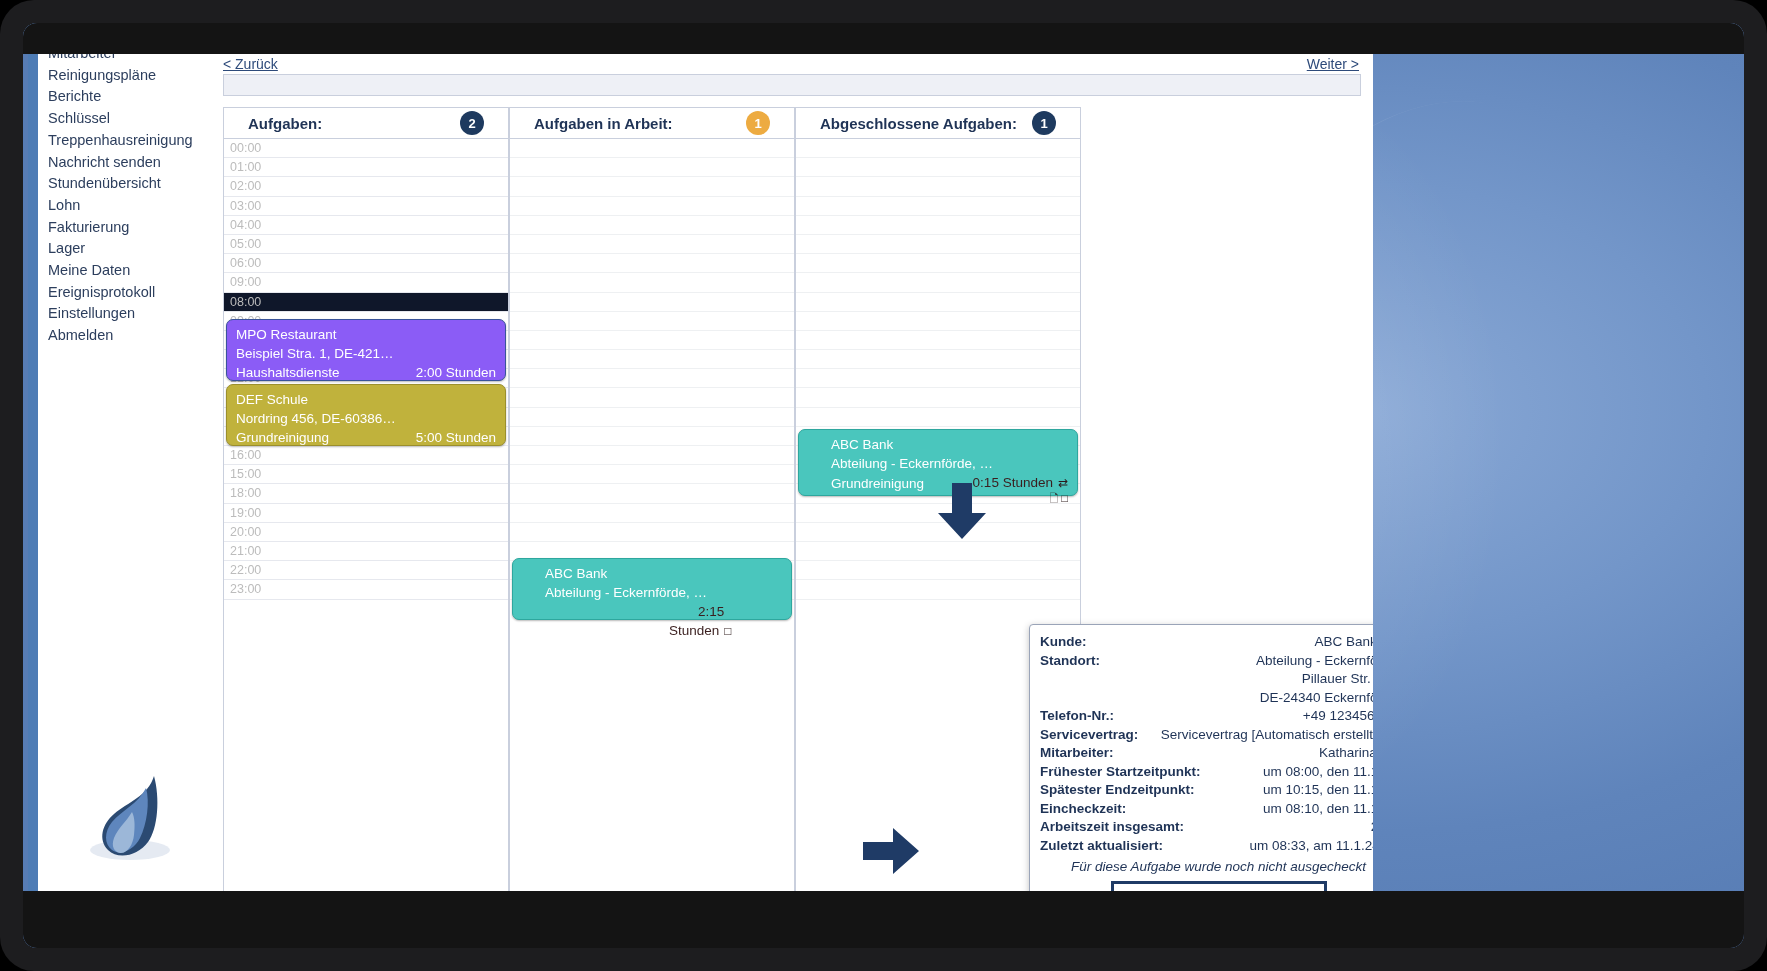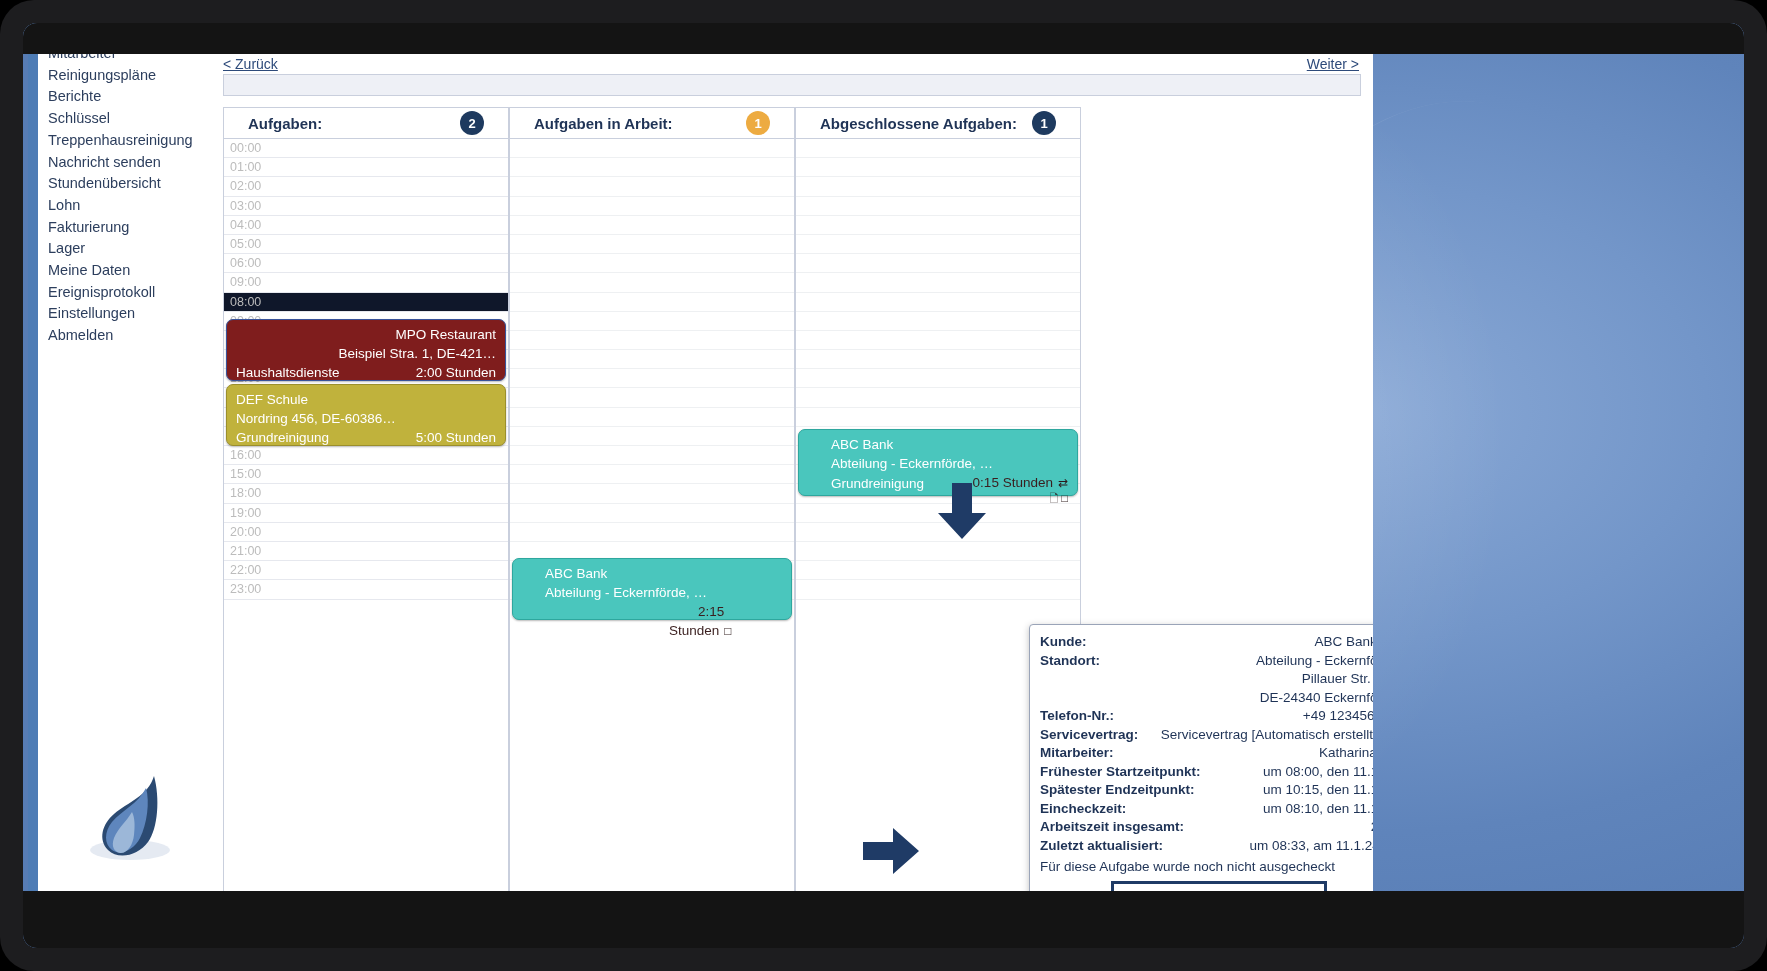--- a/index.html
+++ b/index.html
@@ -118,38 +118,38 @@
   .gridrow{ height:19.2px; border-bottom:1px solid #eef0f2; }
 
   
   .card{
     position:absolute; border-radius:7px; color:#fff;
     padding:5px 9px 4px 9px; font-size:13.5px; line-height:19px;
     box-shadow:0 1px 2px rgba(0,0,0,.28);
   }
   .card .r{ display:flex; justify-content:space-between; align-items:flex-end; }
   .card .line{ white-space:nowrap; overflow:hidden; }
-  .card.blue{ background:#7f1d1d; border:1px solid #39539a;text-align:right; }
+  .card.blue{ background:#8b5cf6; border:1px solid #39539a; }
   .card.olive{ background:#c0b23c; border:1px solid #9b8f2c; }
   .card.teal{ background:#4ac6bd; border:1px solid #2ea79e;padding-left:32px; }
   .card.teal .dur{ color:#3a1f1f;margin-left:29px; }
   .ic{ font-size:12px; margin-left:5px; color:#2b1a1a; }
   .iconrow{ text-align:right; font-size:11px; color:#2b1a1a; line-height:11px; }
 
   
   #popup{
     position:absolute; left:815px; top:570px; width:379px; height:330px;
     background:#fff; border:1px solid #9aa4b8; border-radius:4px;
     box-shadow:0 2px 7px rgba(0,0,0,.25); z-index:40; padding:8px 10px 4px 10px;
     font-size:13.5px; color:#1f3356;
   }
   .prow{ display:flex; justify-content:space-between; line-height:18.5px; }
   .plbl{ font-weight:bold; white-space:nowrap; }
   .pval{ text-align:right; white-space:nowrap; }
-  .pnote{ line-height:19px; margin-top:2px;}
+  .pnote{ text-align:center; font-style:italic; line-height:19px; margin-top:2px;}
   #actionbox{
     margin:5px auto 0 auto; width:216px; border:3px solid #1f3b66;
     padding:4px 6px 6px 6px; text-align:center; line-height:19px;
   }
   #actionbox a{ color:#1f3356; text-decoration:underline; cursor:pointer; }
 
   
   #footer{
     position:absolute; left:0; bottom:0; width:1345px; height:30px;
     background:#4e7cb5; color:#1c3a63; font-size:12.5px; font-weight:bold;

